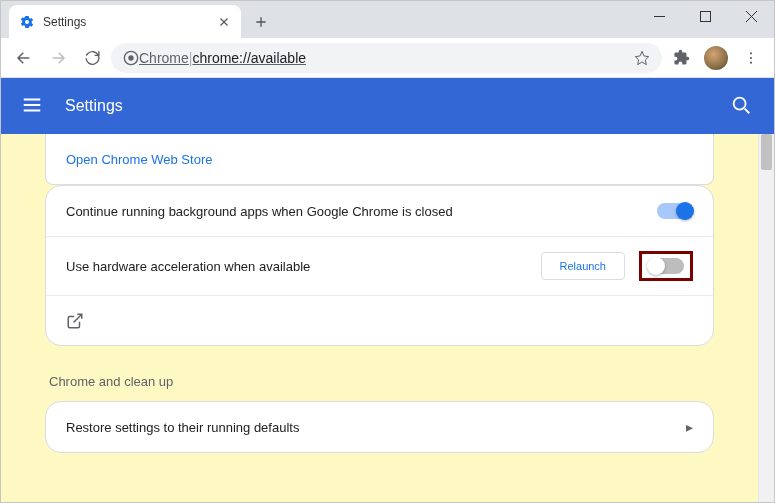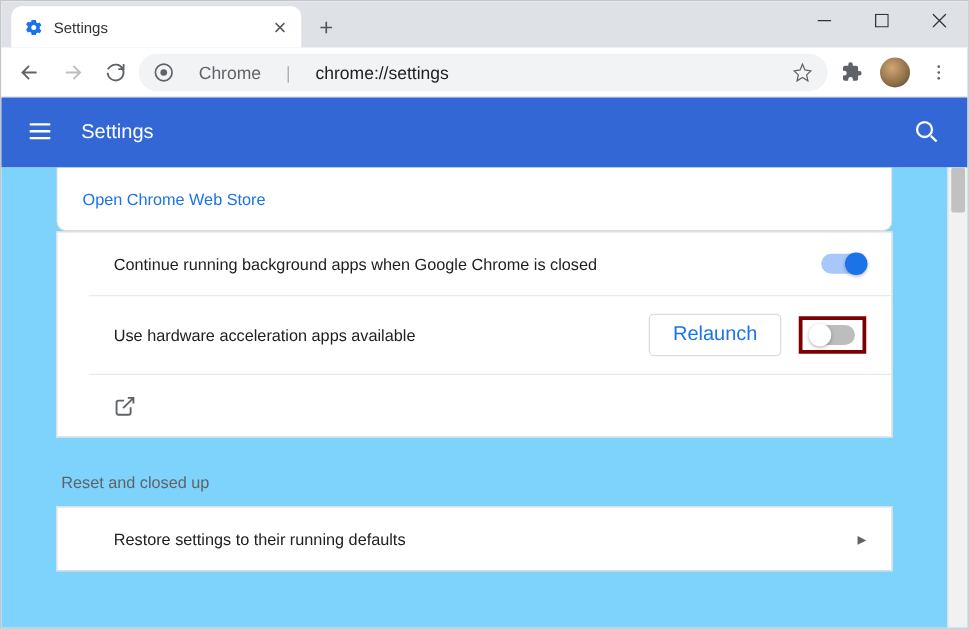--- a/index.html
+++ b/index.html
@@ -8,42 +8,42 @@
 .tab { height: 33px; background: #fff; border-radius: 8px 8px 0 0; margin-left: 8px; width: 232px; display: flex; align-items: center; padding: 0 10px; gap: 8px; font-size: 12px; color: #333; position: relative; }
 .tab .favicon { width: 16px; height: 16px; color: #1a73e8; }
 .tab .title { flex: 1; }
 .tab .close { width: 14px; height: 14px; color: #555; cursor: pointer; }
 .newtab { width: 28px; height: 28px; display: flex; align-items: center; justify-content: center; margin-left: 6px; color: #555; cursor: pointer; margin-bottom: 2px; }
 .winctrls { position: absolute; right: 0; top: 0; display: flex; }
 .winctrls div { width: 46px; height: 30px; display: flex; align-items: center; justify-content: center; color: #333; cursor: pointer; }
 .toolbar { height: 40px; background: #fff; display: flex; align-items: center; padding: 0 8px; gap: 4px; border-bottom: 1px solid #e0e0e0; }
 .navbtn { width: 30px; height: 30px; display: flex; align-items: center; justify-content: center; color: #5f6368; border-radius: 50%; cursor: pointer; }
 .navbtn.disabled { color: #bdbdbd; }
-.omnibox { flex: 1; height: 30px; background: #f1f3f4; border-radius: 15px; display: flex; align-items: center; padding: 0 12px; gap: 20px; font-size: 14px; color: #5f6368; }
+.omnibox { flex: 1; height: 30px; background: #f1f3f4; border-radius: 15px; display: flex; align-items: center; padding: 0 12px; gap: 0; font-size: 14px; color: #5f6368; text-decoration: underline; }
 .omnibox .globe { width: 16px; height: 16px; }
 .omnibox .prefix { color: #5f6368; }
 .omnibox .divider { color: #b0b0b0; }
 .omnibox .path { color: #202124; }
 .omnibox .star { margin-left: auto; color: #5f6368; }
 .ext { width: 30px; height: 30px; display: flex; align-items: center; justify-content: center; color: #5f6368; cursor: pointer; }
 .avatar { width: 24px; height: 24px; border-radius: 50%; background: radial-gradient(circle at 40% 35%, #d4a574 0%, #8b6f47 60%, #4a3c2a 100%); margin: 0 4px; cursor: pointer; }
 .appbar { height: 56px; background: #3367d6; display: flex; align-items: center; padding: 0 20px; color: #fff; }
 .hamburger { width: 24px; height: 24px; cursor: pointer; }
 .appbar .title { font-size: 16px; margin-left: 20px; font-weight: 500; }
 .searchbtn { margin-left: auto; width: 24px; height: 24px; cursor: pointer; }
-.content { height: calc(503px - 37px - 40px - 56px); display: flex; background: #7dd3fc; }
+.content { height: calc(503px - 37px - 40px - 56px); display: flex; background: #fef9c3; }
 .scroll { flex: 1; overflow-y: auto; padding: 0 44px 20px 44px; }
-.card { border: 1px solid #dadce0; border-radius: 0; background: #fff; padding-left: 25px; }
+.card { border: 1px solid #dadce0; border-radius: 16px; background: #fff; }
 .row { display: flex; align-items: center; padding: 14px 20px; font-size: 13px; color: #202124; border-top: 1px solid #e8eaed; min-height: 50px; }
 .row:first-child { border-top: none; }
 .row .label { flex: 1; }
 .cutcard { border: 1px solid #dadce0; border-top: none; border-radius: 0 0 8px 8px; background: #fff; }
 .cutcard .row { border-top: none; color: #1a73e8; font-size: 13px; }
 .section { font-size: 13px; color: #5f6368; margin: 28px 4px 12px 4px; }
-.relaunch { border: 1px solid #dadce0; background: #fff; color: #1a73e8; font-size: 16px; padding: 7px 18px; border-radius: 4px; cursor: pointer; margin-right: 14px; font-weight: 500; }
+.relaunch { border: 1px solid #dadce0; background: #fff; color: #1a73e8; font-size: 11px; padding: 7px 18px; border-radius: 4px; cursor: pointer; margin-right: 14px; font-weight: 500; }
 .toggle { width: 36px; height: 16px; border-radius: 8px; position: relative; cursor: pointer; }
 .toggle .knob { width: 18px; height: 18px; border-radius: 50%; position: absolute; top: -1px; box-shadow: 0 1px 3px rgba(0,0,0,0.3); }
 .toggle.on { background: #a8c7fa; }
 .toggle.on .knob { background: #1a73e8; right: -1px; }
 .toggle.off { background: #bdbdbd; }
 .toggle.off .knob { background: #fff; left: -1px; }
 .highlight { border: 3px solid #7b0000; padding: 4px 6px; display: flex; align-items: center; }
 .openext { color: #5f6368; }
 .chevron { color: #5f6368; font-size: 14px; }
 .scrollbar { width: 16px; background: #f1f1f1; position: relative; border-left: 1px solid #e8e8e8; }
@@ -109,21 +109,21 @@
   </div>
   <div class="omnibox">
     <span class="globe">
       <svg viewBox="0 0 24 24" width="16" height="16" fill="#5f6368">
           <circle cx="12" cy="12" r="10" fill="none" stroke="#5f6368" stroke-width="2"></circle>
           <circle cx="12" cy="12" r="4" fill="#5f6368"></circle>
         </svg>
     </span>
     <span class="prefix">Chrome</span>
     <span class="divider">|</span>
-    <span class="path">chrome://settings</span>
+    <span class="path">chrome://available</span>
     <span class="star">
       <svg viewBox="0 0 24 24" width="16" height="16" fill="none" stroke="#5f6368" stroke-width="1.5">
           <path d="M12 2l2.9 6.9L22 10l-5 4.9 1.5 7.1L12 18l-6.5 4 1.5-7.1L2 10l7.1-1.1z"></path>
         </svg>
     </span>
   </div>
   <div class="ext">
     <svg viewBox="0 0 24 24" width="17" height="17" fill="#5f6368">
         <path d="M20.5 11H19V7a2 2 0 00-2-2h-4V3.5a2.5 2.5 0 10-5 0V5H4a2 2 0 00-2 2v3.8h1.5a2.7 2.7 0 110 5.4H2V20a2 2 0 002 2h3.8v-1.5a2.7 2.7 0 115.4 0V22H17a2 2 0 002-2v-4h1.5a2.5 2.5 0 100-5z"></path>
       </svg>
@@ -162,38 +162,38 @@
     </div>
 
     <div class="card">
       <div class="row">
         <span class="label">Continue running background apps when Google Chrome is closed</span>
         <div class="toggle on">
             <div class="knob"></div>
           </div>
       </div>
       <div class="row">
-        <span class="label">Use hardware acceleration apps available</span>
+        <span class="label">Use hardware acceleration when available</span>
         <button class="relaunch">Relaunch</button>
         <div class="highlight">
           <div class="toggle off">
               <div class="knob"></div>
             </div>
         </div>
       </div>
       <div class="row">
         <span class="openext">
           <svg viewBox="0 0 24 24" width="18" height="18" fill="none" stroke="#5f6368" stroke-width="2">
               <path d="M18 13v6a2 2 0 01-2 2H5a2 2 0 01-2-2V8a2 2 0 012-2h6M15 3h6v6M10 14L21 3"></path>
             </svg>
         </span>
       </div>
     </div>
 
-    <div class="section">Reset and closed up</div>
+    <div class="section">Chrome and clean up</div>
     <div class="card">
       <div class="row">
         <span class="label">Restore settings to their running defaults</span>
         <span class="chevron">▸</span>
       </div>
     </div>
   </div>
   <div class="scrollbar">
     <div class="thumb" style="top:0;height:36px"></div>
   </div>

